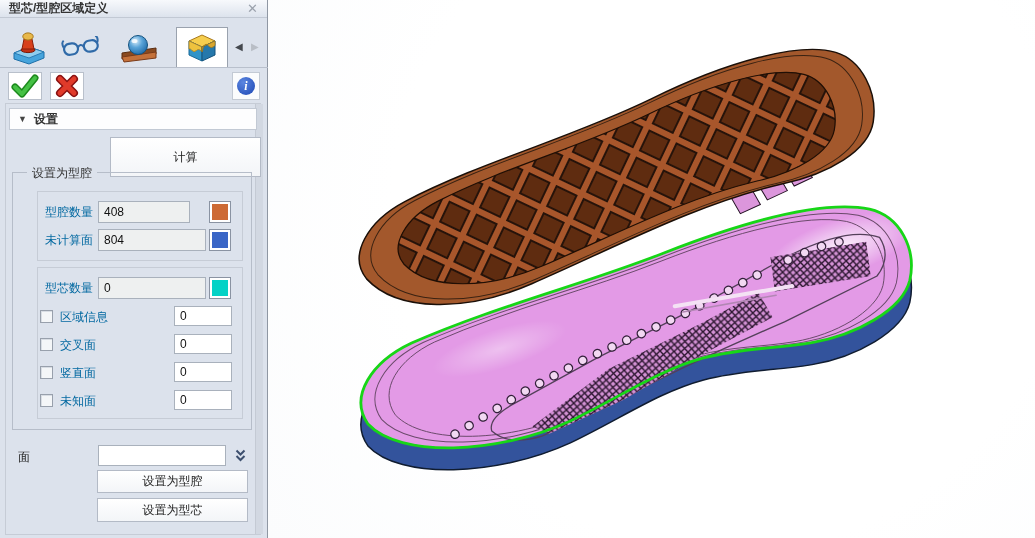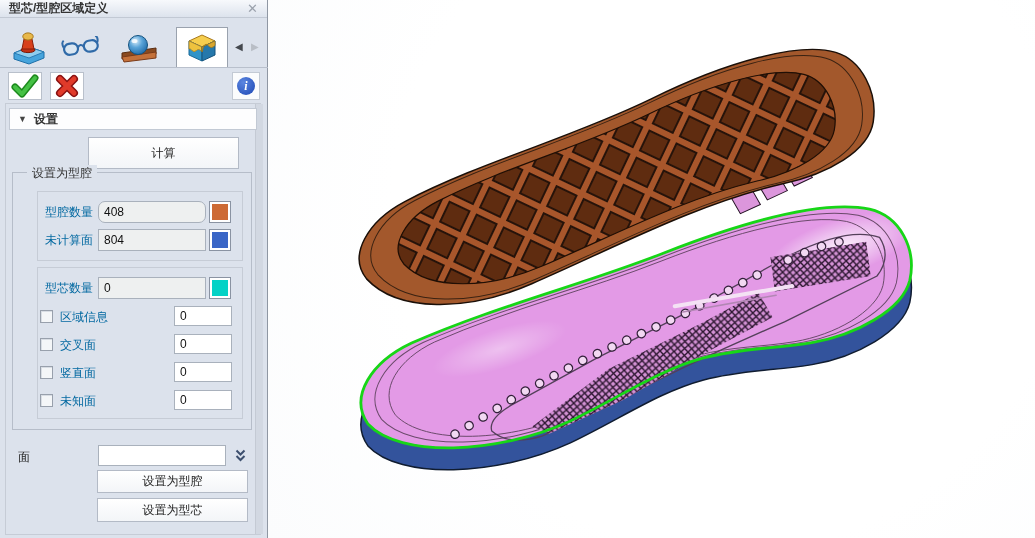--- a/index.html
+++ b/index.html
@@ -60,21 +60,21 @@
     position:absolute;left:9px;top:108px;width:248px;height:22px;box-sizing:border-box;
     background:#fdfdfe;border:1px solid #c2c9d4;
     display:flex;align-items:center;padding-left:8px;gap:7px;font-weight:bold;color:#333;
   }
   .sechdr .tri{font-size:9px;color:#444;font-weight:normal}
   .btn{
     background:linear-gradient(#ffffff,#f3f5f8);
     border:1px solid #b3bac6;font-size:12px;color:#222;
     font-family:"Liberation Sans","DejaVu Sans",sans-serif;
   }
-  .calcbtn{position:absolute;left:88px;top:137px;width:151px;height:32px}
+  .calcbtn{position:absolute;left:110px;top:137px;width:151px;height:40px}
   .groupbox{
     position:absolute;left:12px;top:172px;width:240px;height:258px;box-sizing:border-box;
     border:1px solid #b6bdc9;
   }
   .grouplabel{position:absolute;left:14px;top:-8px;background:#dce2ec;padding:0 5px;color:#333}
   .inpanel{position:absolute;left:24px;width:206px;box-sizing:border-box;border:1px solid #c6ccd6}
   .inpanel.p1{top:18px;height:70px}
   .inpanel.p2{top:94px;height:152px}
   .flabel{position:absolute;color:#0369a1}
   .ginput{
@@ -189,21 +189,21 @@
 
   <button class="btn calcbtn">计算</button>
 
   <div class="groupbox">
     <span class="grouplabel">设置为型腔</span>
 
     <div class="inpanel p1"></div>
     <div class="inpanel p2"></div>
 
     <span class="flabel" style="left:32px;top:31px">型腔数量</span>
-    <input class="ginput" style="left: 85px; top: 28px; width: 108px; border-radius: 7px;" value="408">
+    <input class="ginput" style="left: 85px; top: 28px; width: 92px;" value="408">
     <button class="swatch" style="left: 196px; top: 28px; background-color: rgb(205, 106, 53);"></button>
 
     <span class="flabel" style="left:32px;top:59px">未计算面</span>
     <input class="ginput" style="left: 85px; top: 56px; width: 108px;" value="804">
     <button class="swatch" style="left: 196px; top: 56px; background-color: rgb(58, 102, 198);"></button>
 
     <span class="flabel" style="left:32px;top:107px">型芯数量</span>
     <input class="ginput" style="left: 85px; top: 104px; width: 108px;" value="0">
     <button class="swatch" style="left: 196px; top: 104px; background-color: rgb(4, 210, 198);"></button>
 

